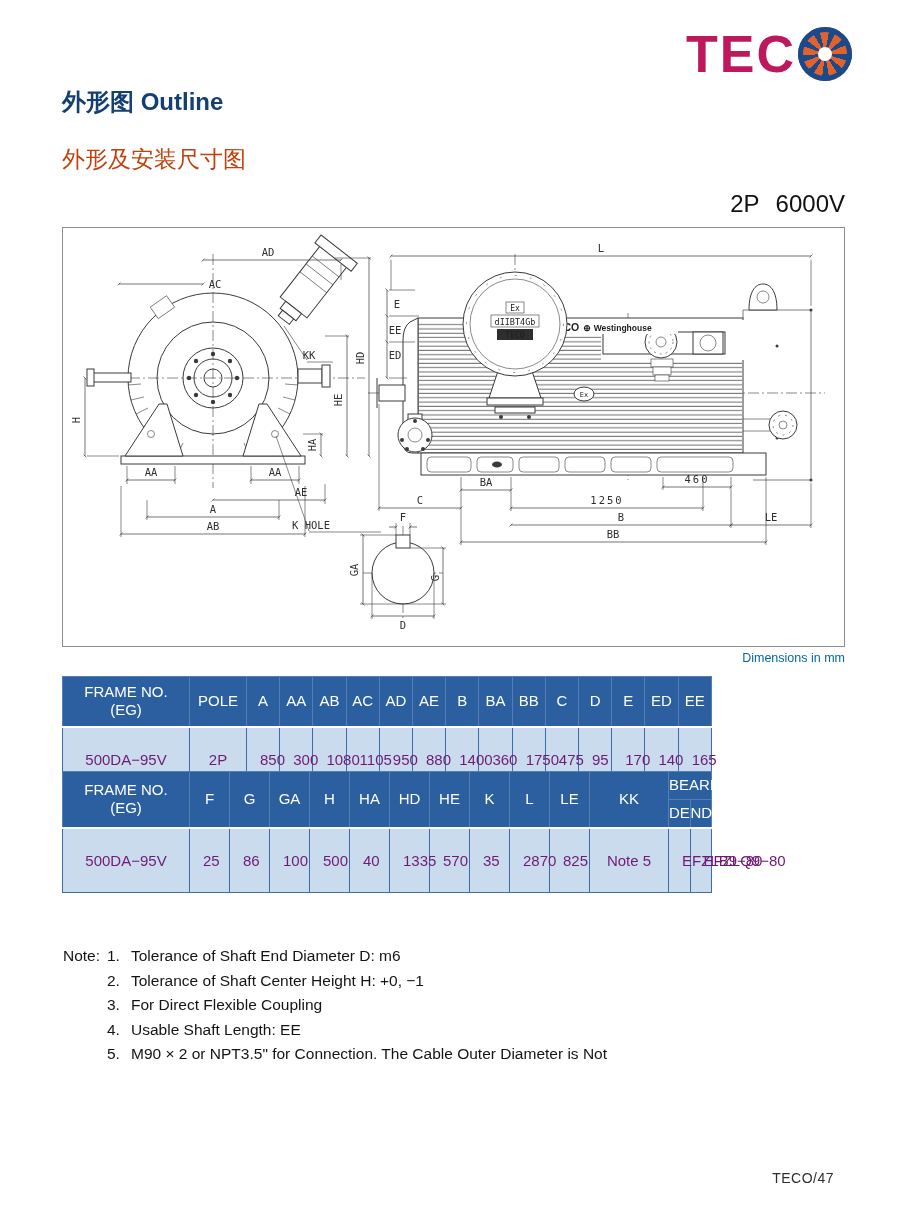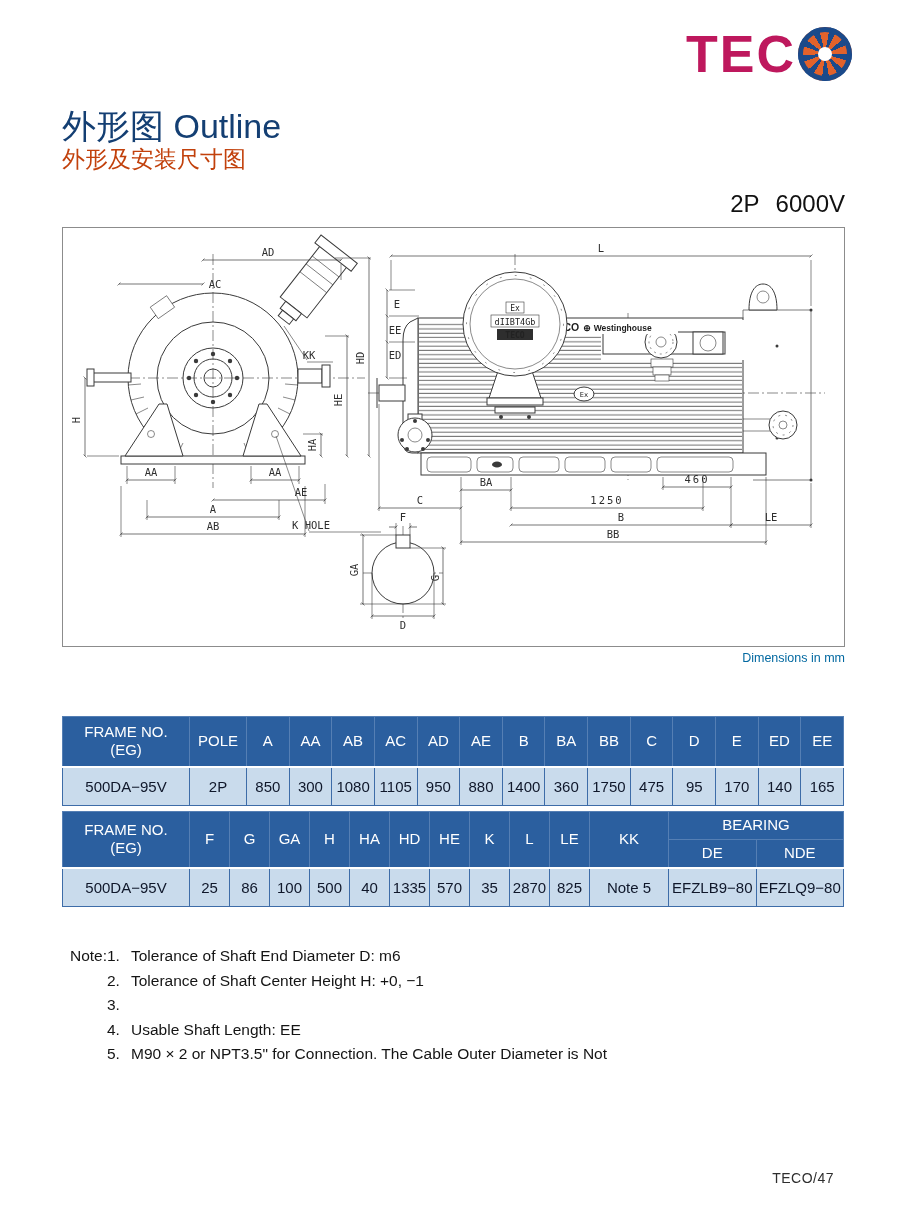--- a/index.html
+++ b/index.html
@@ -8,42 +8,42 @@
 
   
   .logo{position:absolute;top:27px;right:48px;display:flex;align-items:center;}
   .logo-letters{font-size:52px;font-weight:800;color:#be185d;letter-spacing:2px;line-height:1;}
   .logo-o{position:relative;width:54px;height:54px;border-radius:50%;margin-left:2px;
           background:repeating-conic-gradient(from 10deg,#1b4a8a 0deg 17deg,#e2622b 17deg 40deg);
           box-shadow:inset 0 0 0 5px #1b4a8a;}
   .logo-o::after{content:"";position:absolute;top:50%;left:50%;width:14px;height:14px;
           margin:-7px 0 0 -7px;background:#fff;border-radius:50%;}
 
-  .title{position:absolute;left:62px;top:86px;font-size:34px;font-weight:normal;color:#143f73;margin-top:18px;}
+  .title{position:absolute;left:62px;top:86px;font-size:24px;font-weight:bold;color:#143f73;}
   .subtitle{position:absolute;left:62px;top:144px;font-size:23px;color:#c2410c;}
   .model{position:absolute;left:62px;top:167px;font-size:23px;color:#161616;}
   .rating{position:absolute;right:55px;top:190px;font-size:24px;color:#111;display:flex;gap:16px;}
 
   .draw-box{position:absolute;left:62px;top:227px;width:781px;height:418px;border:1px solid #8c8c8c;}
   .dims-note{position:absolute;right:55px;top:651px;font-size:12.5px;color:#0369a1;}
 
   
-  .dim-table{position:absolute;left:62px;width:782px;border-collapse:collapse;table-layout:fixed;
-             font-size:15px;text-align:center;margin-top:40px;}
+  .dim-table{position:absolute;left:62px;width:650px;border-collapse:collapse;table-layout:fixed;
+             font-size:15px;text-align:center;}
   .dim-table th{background:#2b5f9f;color:#ffffff;font-weight:400;border:1px solid #557fb4;
                 padding:0;line-height:1.25;}
-  .dim-table td{background:#c9dbec;color:#0f172a;border:1px solid #3d6ca8;border-top:2px solid #ffffff;
-                padding:0;height:37px;}
+  .dim-table td{background:#c9dbec;color:#701a75;border:1px solid #3d6ca8;border-top:2px solid #ffffff;
+                padding:13px;height:37px;}
   .t1{top:676px;}
   .t1 thead tr{height:50px;}
   .t2{top:771px;}
   .t2 thead tr{height:28px;}
 
   .notes{position:absolute;left:63px;top:944px;font-size:15.5px;line-height:24.5px;color:#141414;display:flex;}
-  .notes .note-label{width:44px;flex:none;text-align:right;}
+  .notes .note-label{width:44px;flex:none;}
   .note-item{display:flex;}
   .note-item .num{width:24px;flex:none;}
 
   .footer{position:absolute;right:66px;top:1170px;font-size:14px;color:#2e2e2e;letter-spacing:.5px;}
 
   
   .ln{stroke:#3a3a3a;stroke-width:1;fill:none}
   .lw{stroke:#3a3a3a;stroke-width:1;fill:#fff}
   .th{stroke:#3a3a3a;stroke-width:.6;fill:none}
   .thw{stroke:#3a3a3a;stroke-width:.6;fill:#fff}
@@ -456,20 +456,21 @@
       <div class="note-item">
           <span class="num">1.</span>
           <span>Tolerance of Shaft End Diameter D: m6</span>
         </div>
       <div class="note-item">
           <span class="num">2.</span>
           <span>Tolerance of Shaft Center Height H: +0, −1</span>
         </div>
       <div class="note-item">
           <span class="num">3.</span>
+          <span>For Direct Flexible Coupling</span>
         </div>
       <div class="note-item">
           <span class="num">4.</span>
           <span>Usable Shaft Length: EE</span>
         </div>
       <div class="note-item">
           <span class="num">5.</span>
           <span>M90 × 2 or NPT3.5" for Connection. The Cable Outer Diameter is Not</span>
         </div>
       <div class="note-item">

